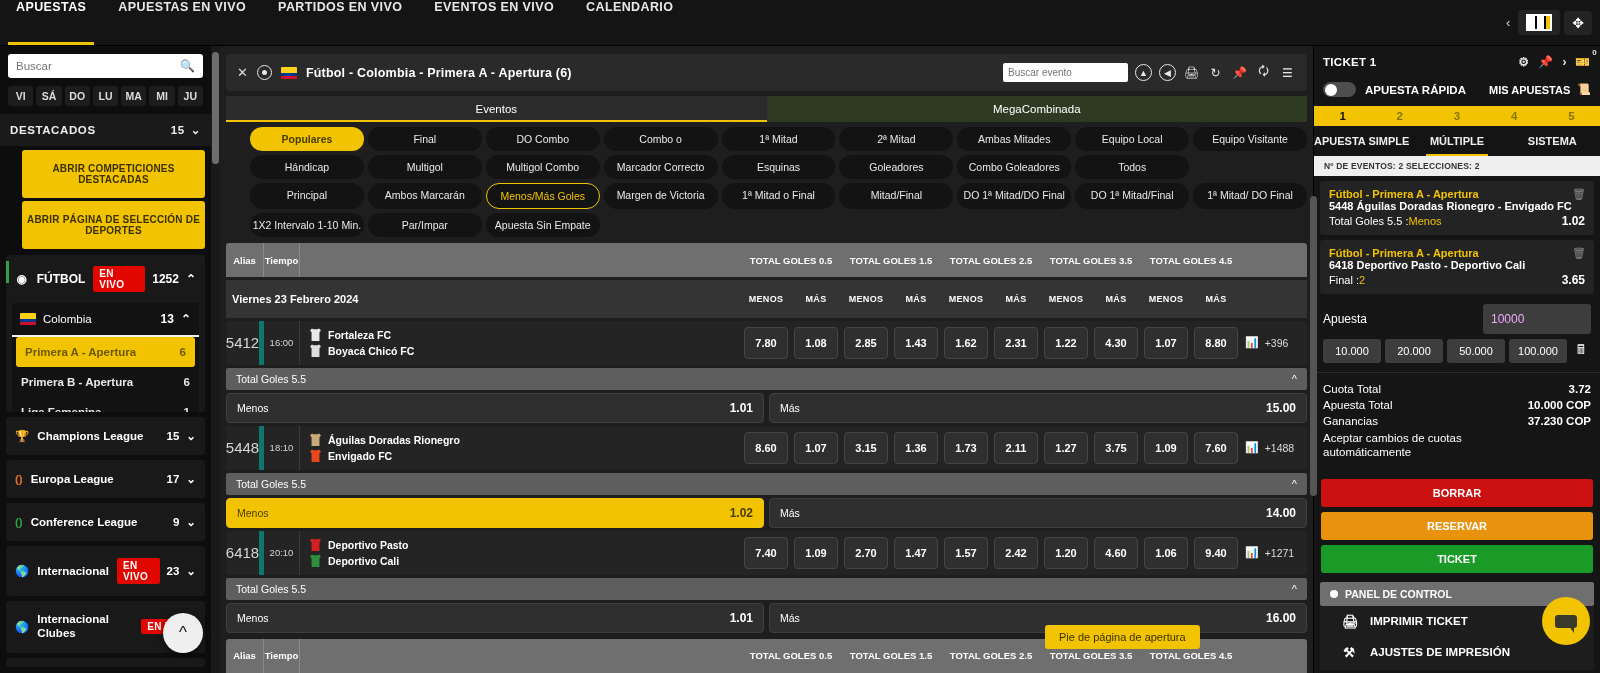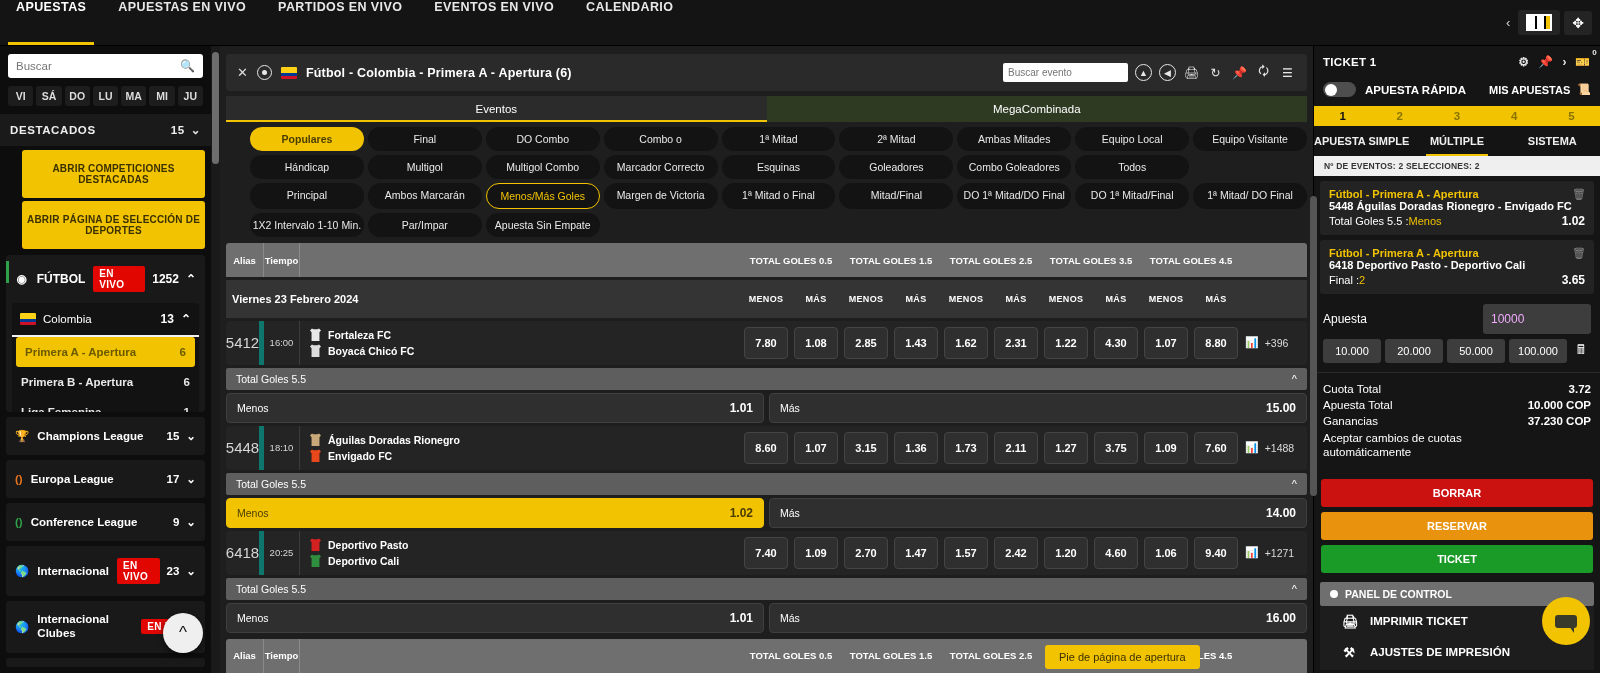--- a/index.html
+++ b/index.html
@@ -124,21 +124,21 @@
   .plus { font-size:10.5px; color:#dcdcdc; cursor:pointer;}
 
   .tg-head { background:#5e5e5e; display:flex; align-items:center; padding:5px 10px; font-size:10.5px; border-radius:2px;}
   .tg-head .cv { margin-left:auto; font-size:11px;}
   .tg-row { display:flex; gap:5px; }
   .tg-cell { flex:1; background:#2f2f2f; border:1px solid #3f3f3f; border-radius:4px; display:flex; align-items:center; padding:7px 10px; font-size:10.5px; cursor:pointer;}
   .tg-cell .v { margin-left:auto; font-weight:bold; font-size:12px;}
   .tg-cell.sel { background:#f2c300; border-color:#f2c300; color:#4a3d00; }
   .tg-cell.sel .v { color:#4a3d00;}
 
-  .footer-tip { position:absolute; background:#f2c300; color:#3b3100; font-size:11px; padding:6px 14px; border-radius:3px; left:1045px; bottom:4px; z-index:20;}
+  .footer-tip { position:absolute; background:#f2c300; color:#3b3100; font-size:11px; padding:6px 14px; border-radius:3px; left:1045px; bottom:24px; z-index:20;}
 
   
   .right { width:287px; background:#151515; display:flex; flex-direction:column; min-height:0; position:relative; border-left:1px solid #000;}
   .rp-head { display:flex; align-items:center; padding:9px 9px; font-size:11.5px; font-weight:bold; letter-spacing:.3px;}
   .rp-head .ics { margin-left:auto; display:flex; align-items:center; gap:9px; font-size:12px; color:#e6e6e6;}
   .badge0 { position:relative; }
   .badge0 sup { position:absolute; top:-7px; right:-6px; font-size:8px; }
   .rp-quick { display:flex; align-items:center; padding:4px 9px 9px 9px; font-size:11.5px; font-weight:bold; gap:9px;}
   .switch { width:33px; height:15px; border-radius:8px; background:#4e4e4e; position:relative; cursor:pointer;}
   .switch i { position:absolute; top:1.5px; left:2px; width:12px; height:12px; border-radius:50%; background:#fff;}
@@ -573,21 +573,21 @@
                 <span class="v">1.02</span>
               </div>
             <div class="tg-cell">
                 <span>Más</span>
                 <span class="v">14.00</span>
               </div>
           </div>
 
           <div class="matchrow">
             <div class="m-alias">6418</div>
-            <div class="m-time">20:25</div>
+            <div class="m-time">20:10</div>
             <div class="m-teams">
               <div class="team">
                   <span class="shirt" style="--c:#d32121"></span>
                   <span>Deportivo Pasto</span>
                 </div>
               <div class="team">
                   <span class="shirt" style="--c:#2f8f3e"></span>
                   <span>Deportivo Cali</span>
                 </div>
             </div>

